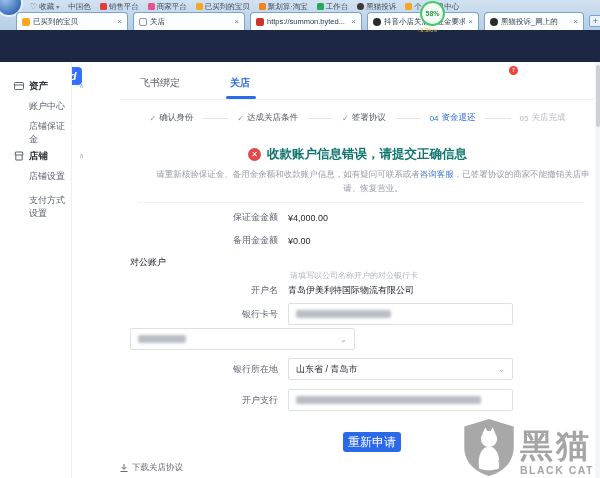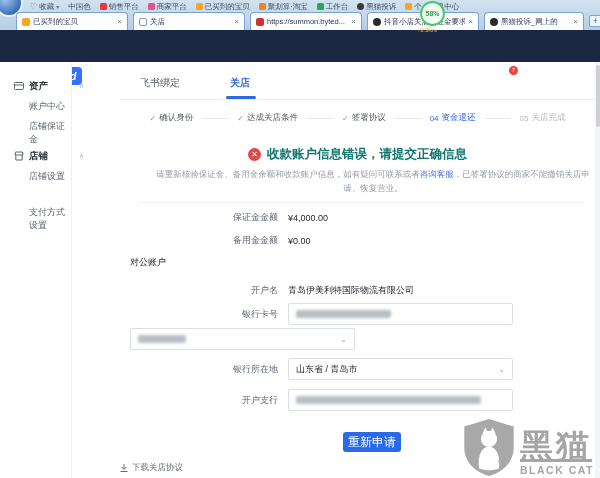--- a/index.html
+++ b/index.html
@@ -94,21 +94,21 @@
 
   .submit-btn { position:absolute; left:223px; top:370px; width:58px; height:20px; background:#2a6ae8; color:#fff;
           font-size:12px; border:none; border-radius:3px; display:flex; align-items:center; justify-content:center; }
   .dl-row { position:absolute; left:0; top:400px; width:505px; display:flex; align-items:center; 
           gap:4px; font-size:8.5px; color:#676c75; }
 
   .sbar { position:absolute; right:0; top:62px; width:5px; bottom:0; background:#f4f5f6; }
   .sbar .thumb { position:absolute; top:3px; left:0.5px; width:4px; height:62px; border-radius:2px; background:#cdd0d4; }
 
   .wm { position:absolute; right:6px; bottom:2px; display:flex; align-items:flex-end; gap:6px; z-index:9; }
-  .wm-txt .cn { font-size:33px; font-weight:bold; color:#a5a5a5; letter-spacing:3px; line-height:1;text-decoration:underline; }
+  .wm-txt .cn { font-size:33px; font-weight:bold; color:#a5a5a5; letter-spacing:3px; line-height:1; }
   .wm-txt .en { font-size:10.5px; font-weight:bold; color:#a5a5a5; letter-spacing:1.5px; margin-top:2px; }
 </style>
 </head>
 <body>
 
 <div id="stage">
 
   <div class="chrome">
     <div class="browser-logo"></div>
 
@@ -233,21 +233,21 @@
 
     <div class="sgroup" style="top:86px">
       <svg class="gi" viewBox="0 0 10 10">
         <path d="M1 4 L1.6 1 H8.4 L9 4 Z" fill="none" stroke="#5f6673" stroke-width="1"></path>
         <path d="M1.8 4 V9 H8.2 V4" fill="none" stroke="#5f6673" stroke-width="1"></path>
       </svg>
       <span class="gl">店铺</span>
       <span class="gc">∧</span>
     </div>
     <div class="ssub" style="top:108px">店铺设置</div>
-    <div class="ssub" style="top:144px">支付方式设置</div>
+    <div class="ssub" style="top:132px">支付方式设置</div>
   </div>
 
   <div class="main">
     <div class="mtabbar">
       <div class="mtab0">飞书绑定</div>
       <div class="mtab1">关店</div>
       <div class="mtab-underline"></div>
     </div>
 
     <div class="steps">
@@ -292,20 +292,21 @@
       <span class="flabel">保证金金额</span>
       <span class="fval">¥4,000.00</span>
     </div>
     <div class="frow" style="top:172px">
       <span class="flabel">备用金金额</span>
       <span class="fval">¥0.00</span>
     </div>
     <div class="frow" style="top:194px">
       <span class="fval">对公账户</span>
     </div>
+    <div class="fnote" style="top:208px">请填写以公司名称开户的对公银行卡</div>
     <div class="frow" style="top:222px">
       <span class="flabel">开户名</span>
       <span class="fval">青岛伊美利特国际物流有限公司</span>
     </div>
 
     <div class="frow" style="top:241px">
       <span class="flabel">银行卡号</span>
       <div class="fbox">
         <span class="redact rd-card"></span>
       </div>

